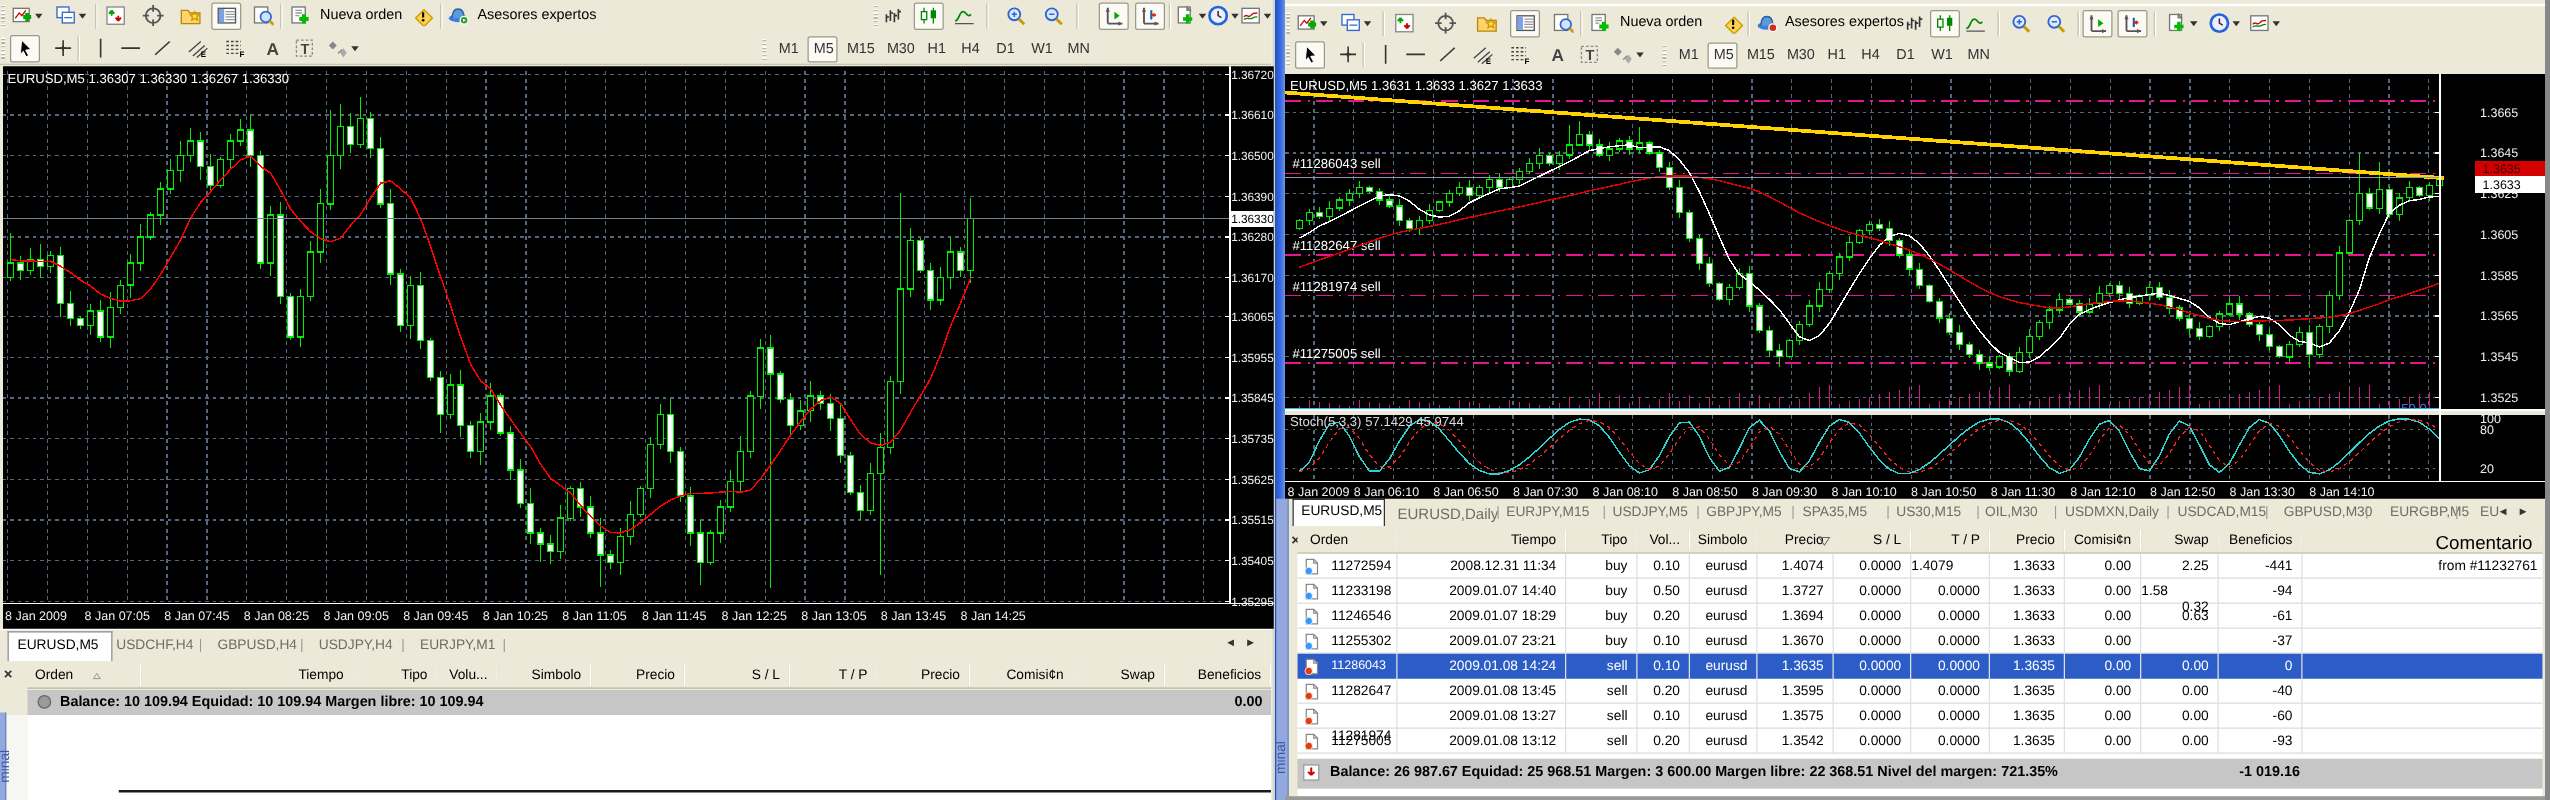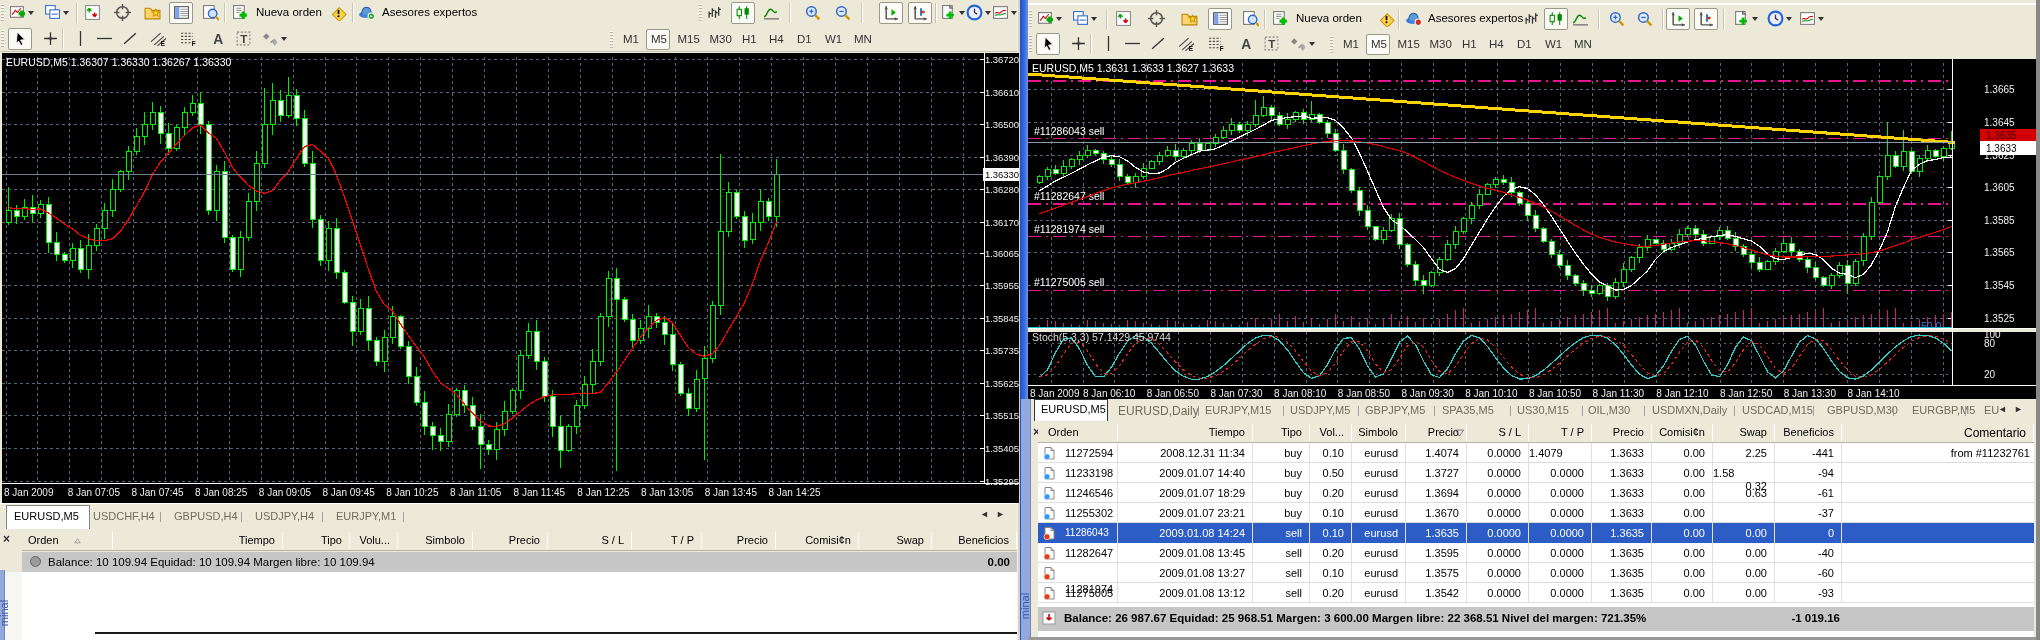--- a/index.html
+++ b/index.html
@@ -214,21 +214,21 @@
 <div class="ab" style="left:858px;top:532px;width:1px;height:17px;background:#b0ac9a;border-right:1px solid #fff"></div>
 <div class="t" style="left:859px;top:534px;font-size:11px;color:#000;width:65px;text-align:right">Swap</div>
 <div class="ab" style="left:931px;top:532px;width:1px;height:17px;background:#b0ac9a;border-right:1px solid #fff"></div>
 <div class="t" style="left:932px;top:534px;font-size:11px;color:#000;width:77px;text-align:right">Beneficios</div>
 <div class="ab" style="left:1016px;top:532px;width:1px;height:17px;background:#b0ac9a;border-right:1px solid #fff"></div>
 <svg class="ab" style="left:72px;top:536px" width="11" height="11" viewBox="0 0 16 16">
     <path d="M4 10l4-6 4 6z" fill="none" stroke="#888"></path>
   </svg>
 <div class="ab" style="left:22px;top:552px;width:995px;height:20px;background:#c6c6c6"></div>
 <div class="ab" style="left:30px;top:556px;width:11px;height:11px;border-radius:6px;background:#9a9a9a;border:1px solid #666"></div>
-<div class="t" style="left:48px;top:556px;font-size:11.5px;color:#000;font-weight:normal">Balance: 10 109.94  Equidad: 10 109.94  Margen libre: 10 109.94</div>
+<div class="t" style="left:48px;top:556px;font-size:11.5px;color:#000;font-weight:bold">Balance: 10 109.94  Equidad: 10 109.94  Margen libre: 10 109.94</div>
 <div class="t" style="left:900px;top:556px;font-size:11.5px;color:#000;font-weight:bold;width:110px;text-align:right">0.00</div>
 <div class="ab" style="left:22px;top:572px;width:995px;height:68px;background:#fff"></div>
 <div class="ab" style="left:0px;top:572px;width:22px;height:68px;background:#f6f6f2"></div>
 <div class="ab" style="left:95px;top:632px;width:922px;height:2px;background:#1a1a1a"></div>
 <div class="ab" style="left:0;top:570px;width:5px;height:70px;background:#93a9de;border-right:1px solid #7186b8"></div>
 <div class="ab" style="left:-9px;top:607px;font-size:11px;color:#3c56a8;transform:rotate(-90deg)">minal</div>
 <div class="ab" style="left:1017px;top:0;width:3px;height:640px;background:#d8d4c4;border-left:1px solid #f4f2ea"></div>
 <div class="ab" style="left:1020px;top:0;width:8px;height:640px;background:linear-gradient(90deg,#1e50c8,#3a6fe0 60%,#6f93e8)"></div>
 <div class="ab" style="left:2036px;top:0;width:4px;height:640px;background:#888"></div>
 <div class="ab" style="left:1028px;top:0;width:1008px;height:59px;background:#ece9d8"></div>
@@ -450,21 +450,21 @@
 <div class="t" style="left:1529px;top:426px;font-size:11px;color:#000;width:55px;text-align:right">T / P</div>
 <div class="ab" style="left:1591px;top:424px;width:1px;height:17px;background:#b0ac9a;border-right:1px solid #fff"></div>
 <div class="t" style="left:1592px;top:426px;font-size:11px;color:#000;width:52px;text-align:right">Precio</div>
 <div class="ab" style="left:1651px;top:424px;width:1px;height:17px;background:#b0ac9a;border-right:1px solid #fff"></div>
 <div class="t" style="left:1652px;top:426px;font-size:11px;color:#000;width:53px;text-align:right">Comisi¢n</div>
 <div class="ab" style="left:1712px;top:424px;width:1px;height:17px;background:#b0ac9a;border-right:1px solid #fff"></div>
 <div class="t" style="left:1713px;top:426px;font-size:11px;color:#000;width:54px;text-align:right">Swap</div>
 <div class="ab" style="left:1774px;top:424px;width:1px;height:17px;background:#b0ac9a;border-right:1px solid #fff"></div>
 <div class="t" style="left:1775px;top:426px;font-size:11px;color:#000;width:59px;text-align:right">Beneficios</div>
 <div class="ab" style="left:1841px;top:424px;width:1px;height:17px;background:#b0ac9a;border-right:1px solid #fff"></div>
-<div class="t" style="left:1842px;top:426px;font-size:12px;color:#000;width:184px;text-align:right">Comentario</div>
+<div class="t" style="left:1842px;top:426px;font-size:15px;color:#000;width:184px;text-align:right">Comentario</div>
 <div class="ab" style="left:2033px;top:424px;width:1px;height:17px;background:#b0ac9a;border-right:1px solid #fff"></div>
 <svg class="ab" style="left:1453px;top:426px" width="13" height="13" viewBox="0 0 16 16">
     <path d="M3 5l5 7.5 5-7.5z" fill="none" stroke="#666"></path>
   </svg>
 <div class="ab" style="left:1038px;top:443px;width:996px;height:164px;background:#fff"></div>
 <svg class="ab" style="left:1042px;top:446px" width="14" height="14" viewBox="0 0 14 14">
     <path d="M3 1.5h6L12 4.5v8.5H3z" fill="#fff" stroke="#888"></path>
     <path d="M9 1.5v3h3" fill="none" stroke="#888"></path>
     <circle cx="5" cy="10.8" r="3" fill="#3399ff" stroke="#fff" stroke-width=".6"></circle>
   </svg>

